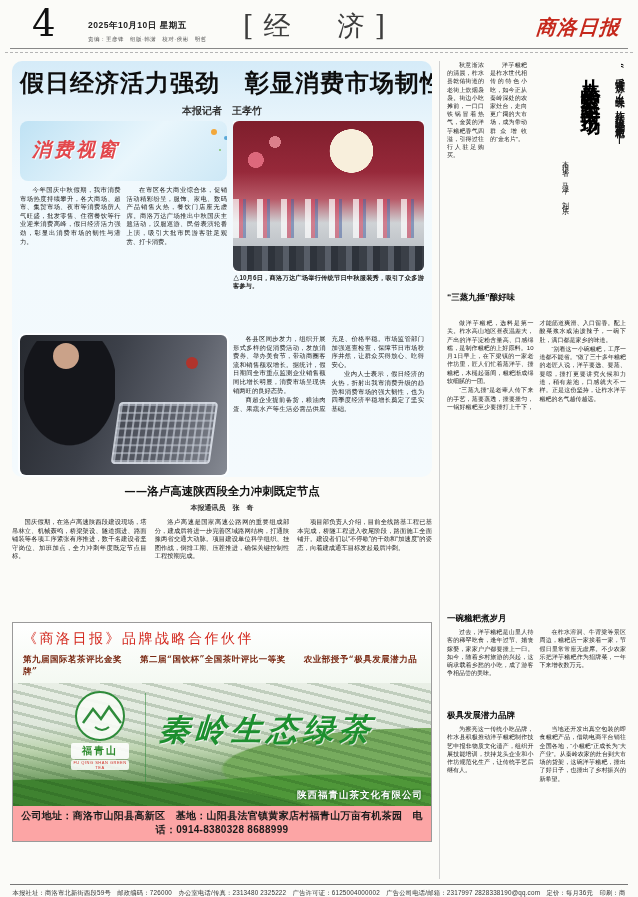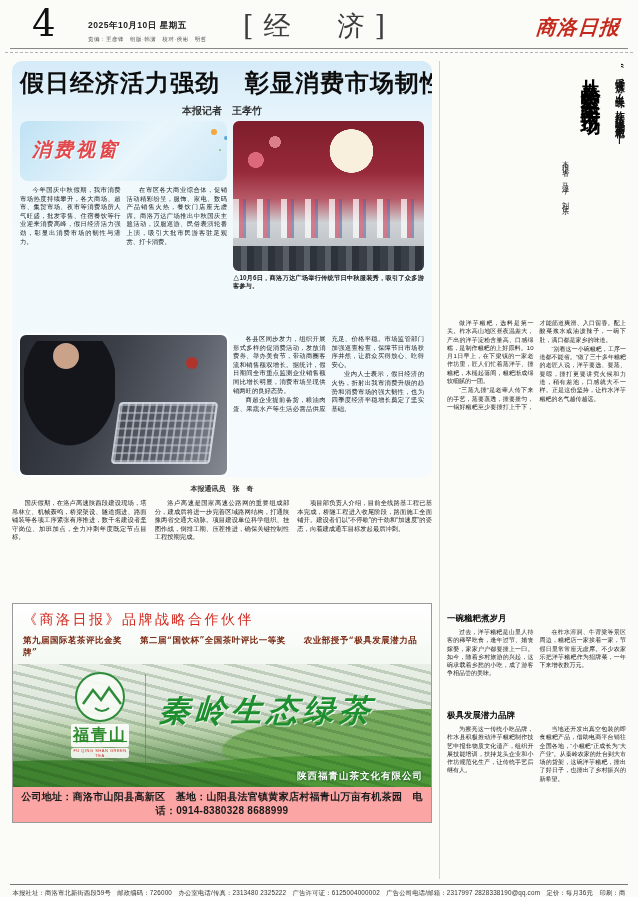--- a/index.html
+++ b/index.html
@@ -90,22 +90,22 @@
     background:
       repeating-linear-gradient(14deg, rgba(16,60,14,.18) 0 3px, rgba(0,0,0,0) 3px 10px),
       radial-gradient(120% 85% at 12% 128%, #3f8230 0 58%, rgba(63,130,48,0) 59%),
       radial-gradient(130% 95% at 78% 132%, #4f9739 0 60%, rgba(79,151,57,0) 61%),
       radial-gradient(90% 60% at 100% 70%, #77ab5e 0 55%, rgba(119,171,94,0) 56%),
       linear-gradient(180deg,#e9efe6 0,#dfe8dc 35%,#bcd3ae 55%,#377328 100%); }
   .logo { position:absolute; left:58px; top:8px; width:58px; text-align:center; }
   .logo-circle { width:50px; height:50px; margin:0 auto; border-radius:50%; background:rgba(248,252,246,.9);
     border:2px solid #2e8b3a; position:relative; }
   .logo-circle svg { position:absolute; left:4px; top:8px; }
-  .logo-name { margin-top:2px; background:rgba(255,255,255,.9); color:#2e8b2e; font-weight:800; font-size:16px;
-    letter-spacing:2px; border-radius:2px; padding:1px 0;text-decoration:underline; }
+  .logo-name { margin-top:2px; background:rgba(255,255,255,.9); color:#2e8b2e; font-weight:800; font-size:10px;
+    letter-spacing:2px; border-radius:2px; padding:1px 0; }
   .logo-latin { margin-top:1px; font-size:4px; color:#d03028; background:rgba(255,255,255,.85); border-radius:2px; letter-spacing:.5px; }
   .ad-vline { position:absolute; left:132px; top:10px; bottom:24px; width:0; border-left:1px solid rgba(46,139,58,.55); }
   .slogan { position:absolute; left:146px; top:26px; font-family:"DejaVu Serif", serif; font-style:italic;
     font-size:31px; font-weight:800; color:#1d8f2f; letter-spacing:5px; white-space:nowrap;
     text-shadow:1px 1px 0 rgba(255,255,255,.75); transform:skewX(-4deg); }
   .ad-company { position:absolute; right:8px; bottom:4px; color:#fff; font-size:9.5px; font-weight:800; letter-spacing:1px;
     text-shadow:0 0 2px #1a5c1a, 0 0 2px #1a5c1a; }
   .ad-addr { background:#fca5a5; font-size:10px; font-weight:bold; color:#1b1b1b; text-align:center; padding:3px 2px 4px; letter-spacing:.3px; }
 
   
@@ -187,20 +187,21 @@
             <div class="bodytext cols2 h166">
               <p>各县区同步发力，组织开展形式多样的促消费活动，发放消费券、举办美食节，带动商圈客流和销售额双增长。据统计，假日期间全市重点监测企业销售额同比增长明显，消费市场呈现供销两旺的良好态势。</p>
               <p>商超企业提前备货，粮油肉蛋、果蔬水产等生活必需品供应充足、价格平稳。市场监管部门加强巡查检查，保障节日市场秩序井然，让群众买得放心、吃得安心。</p>
               <p>业内人士表示，假日经济的火热，折射出我市消费升级的趋势和消费市场的强大韧性，也为四季度经济平稳增长奠定了坚实基础。</p>
             </div>
           </div>
         </div>
       </article>
 
       <article class="mid-article">
+        <div class="mid-sub">——洛卢高速陕西段全力冲刺既定节点</div>
         <div class="mid-byline">本报通讯员　张　奇</div>
         <div class="bodytext cols3 mid-text">
           <p>国庆假期，在洛卢高速陕西段建设现场，塔吊林立、机械轰鸣，桥梁架设、隧道掘进、路面铺装等各项工序紧张有序推进，数千名建设者坚守岗位、加班加点，全力冲刺年度既定节点目标。</p>
           <p>洛卢高速是国家高速公路网的重要组成部分，建成后将进一步完善区域路网结构，打通陕豫两省交通大动脉。项目建设单位科学组织、挂图作战，倒排工期、压茬推进，确保关键控制性工程按期完成。</p>
           <p>项目部负责人介绍，目前全线路基工程已基本完成，桥隧工程进入收尾阶段，路面施工全面铺开。建设者们以“不停歇”的干劲和“加速度”的姿态，向着建成通车目标发起最后冲刺。</p>
         </div>
       </article>
 
       <div class="ad">
         <div class="ad-top">
@@ -224,20 +225,27 @@
         </div>
         <div class="ad-addr">公司地址：商洛市山阳县高新区　基地：山阳县法官镇黄家店村福青山万亩有机茶园　电话：0914-8380328 8688999</div>
       </div>
     </div>
 
     <div class="vdiv"></div>
 
     <div class="right-area">
 
       <div class="rt-top">
+        <div class="rt-intro">
+          <div class="bodytext cols2">
+            <p>秋意渐浓的清晨，柞水县乾佑街道的老街上炊烟袅袅。街边小吃摊前，一口口铁锅冒着热气，金黄的洋芋糍粑香气四溢，引得过往行人驻足购买。</p>
+            <p>洋芋糍粑是柞水世代相传的特色小吃，如今正从秦岭深处的农家灶台，走向更广阔的大市场，成为带动群众增收的“金名片”。</p>
+          </div>
+          <div class="sec-head">“三蒸九捶”酿好味</div>
+        </div>
         <div class="rt-titleblock">
           <div class="rt-byline">本报记者　马泽平　刘佳乐</div>
           <div class="rt-title">从秦岭农家走向大市场</div>
           <div class="rt-kicker">“千锤百炼”出美味，柞水传统小吃洋芋糍粑——</div>
         </div>
       </div>
 
       <div class="bodytext rt-sec-text cols2 s1">
         <p>做洋芋糍粑，选料是第一关。柞水高山地区昼夜温差大，产出的洋芋淀粉含量高、口感绵糯，是制作糍粑的上好原料。10月1日早上，在下梁镇的一家老作坊里，匠人们忙着蒸洋芋、捶糍粑，木槌起落间，糍粑渐成绵软细腻的一团。</p>
         <p>“三蒸九捶”是老辈人传下来的手艺，蒸要蒸透，捶要捶匀，一锅好糍粑至少要捶打上千下，才能筋道爽滑、入口留香。配上酸菜浆水或油泼辣子，一碗下肚，满口都是家乡的味道。</p>

